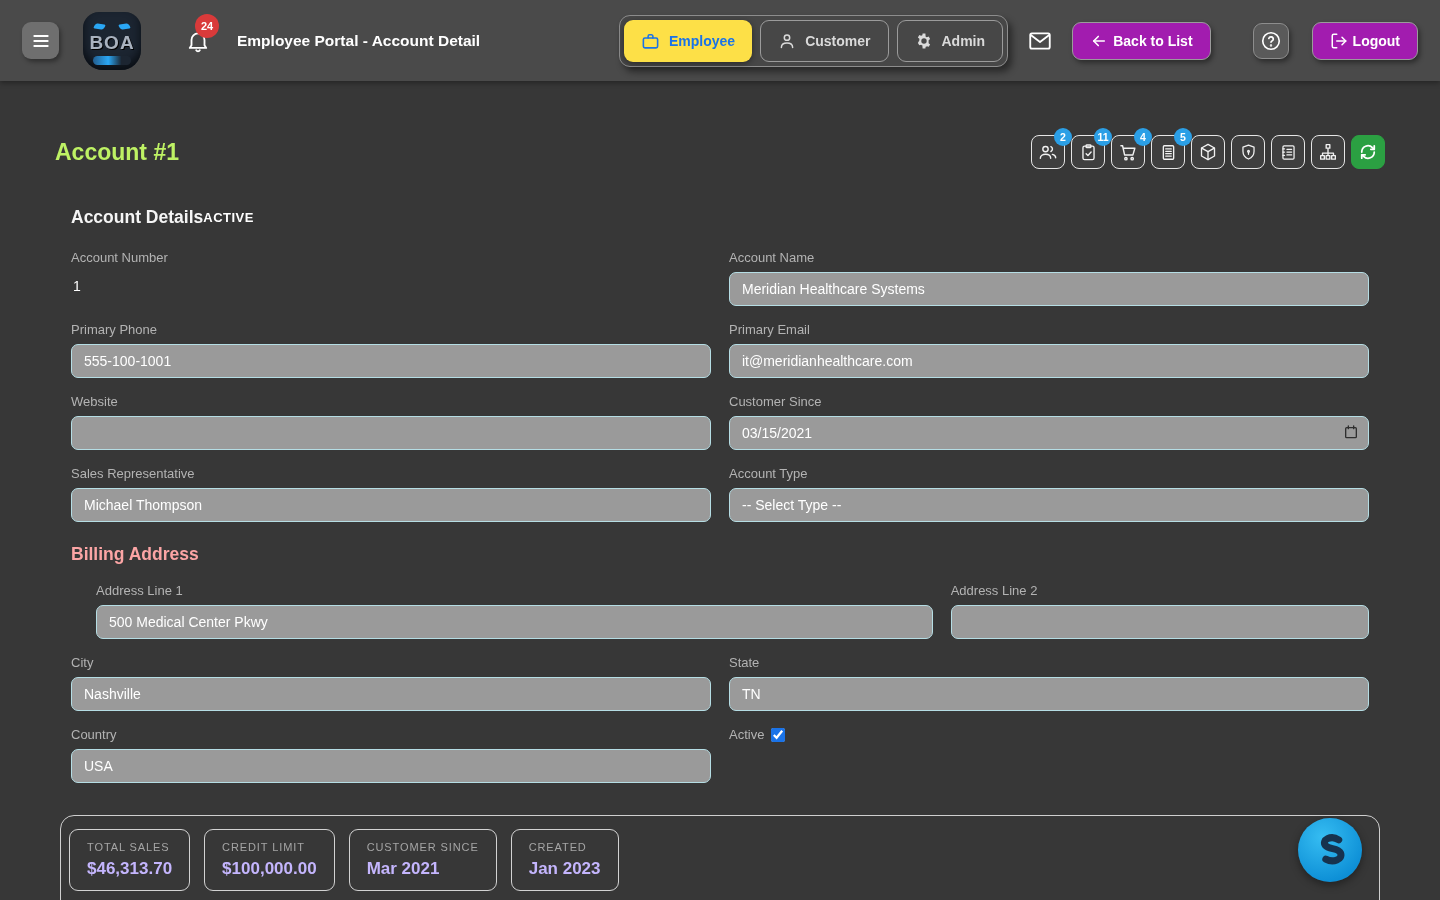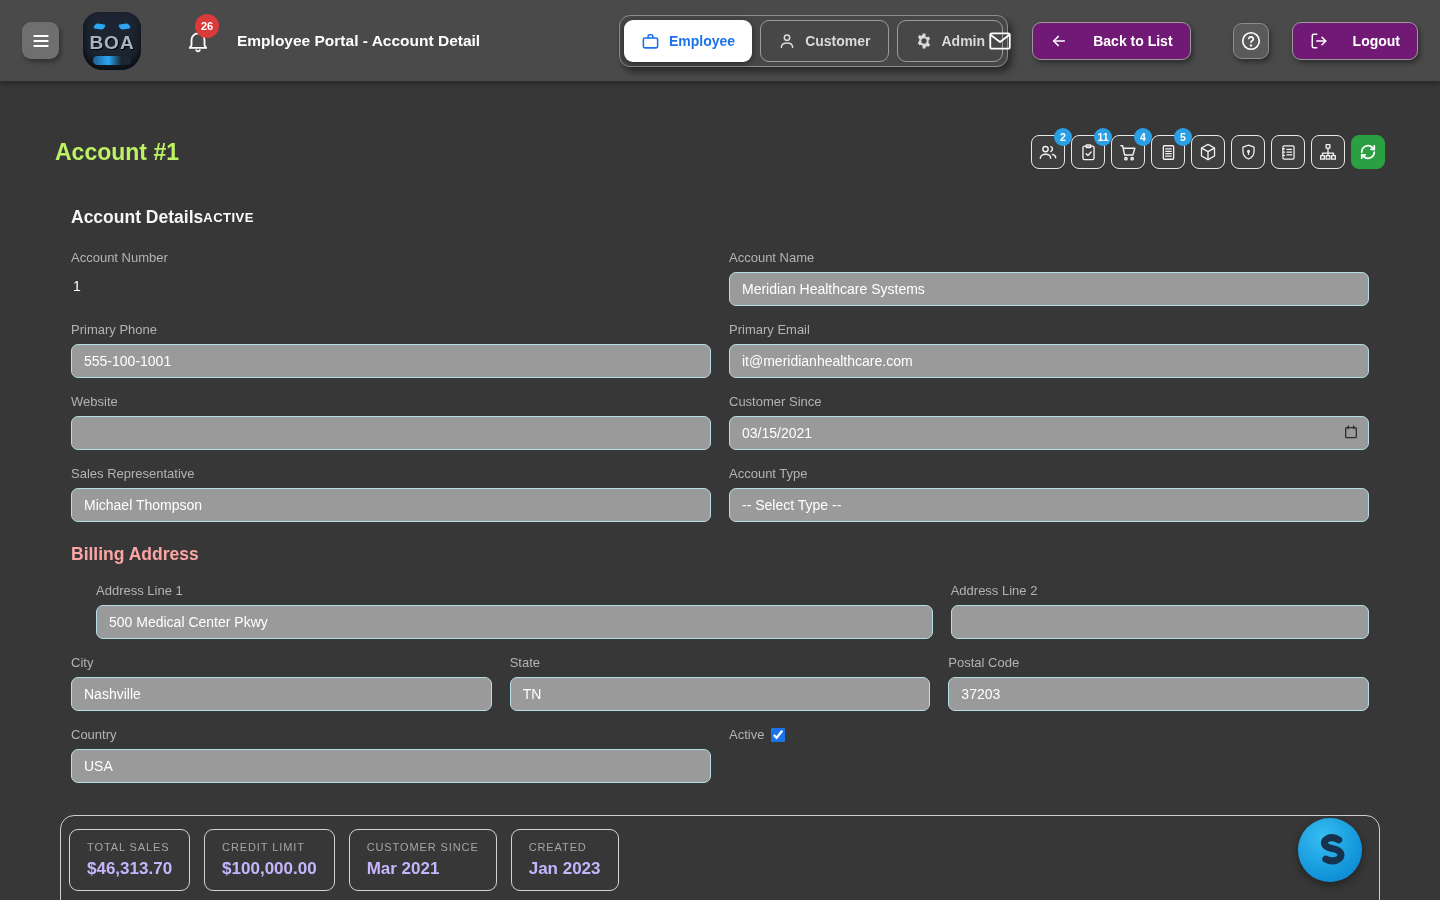--- a/index.html
+++ b/index.html
@@ -56,29 +56,29 @@
     position:absolute; left:619px; top:15px;
     display:flex; gap:8px; padding:4px; background:#474747;
     border:1px solid #8d8d8d; border-radius:11px;
     box-shadow:4px 5px 7px rgba(0,0,0,.45);
   }
   .tab {
     height:42px; padding:0 17px; border-radius:9px; border:none; cursor:pointer;
     display:flex; align-items:center; gap:9px; font-weight:bold; font-size:14px;
     background:transparent; font-family:inherit;
   }
-  .tab.active { background:#ffffff; color:#1a73e8; box-shadow:0 2px 6px rgba(0,0,0,.4); }
+  .tab.active { background:#fde047; color:#1a73e8; box-shadow:0 2px 6px rgba(0,0,0,.4); }
   .tab.inactive { border:1px solid #9b9b9b; color:#dadada; }
 
   .nav-right { position:absolute; right:22px; top:0; height:81px; display:flex; align-items:center; }
   .mail-btn { background:none; border:none; color:#fff; cursor:pointer; padding:0; }
   .nav-btn {
-    height:38px; border:1px solid #9b9b9b; border-radius:9px; background:#701a75;
+    height:38px; border:1px solid #9b9b9b; border-radius:9px; background:#a21caf;
     color:#fff; font-weight:bold; font-size:14px; font-family:inherit;
-    display:flex; align-items:center; gap:25px; padding:0 17px; cursor:pointer;
+    display:flex; align-items:center; gap:5px; padding:0 17px; cursor:pointer;
     box-shadow:2px 3px 5px rgba(0,0,0,.4);
   }
   .help-btn {
     width:36px; height:36px; border:1px solid #8d8d8d; border-radius:9px;
     background:#5a5a5a; color:#fff; display:flex; align-items:center; justify-content:center;
     cursor:pointer; box-shadow:2px 3px 5px rgba(0,0,0,.4);
   }
   .gap19 { width:19px; } .gap42 { width:42px; } .gap23 { width:23px; }
 
   
@@ -164,21 +164,21 @@
     <span class="tail"></span>
   </div>
 
   <div class="bell-wrap">
     <span>
       <svg width="26" height="26" viewBox="0 0 24 24" fill="none" stroke="#fff" stroke-width="1.7" stroke-linecap="round" stroke-linejoin="round">
         <path d="M6 16v-5a6 6 0 0 1 12 0v5l1.6 2.4H4.4L6 16z"></path>
         <path d="M10.3 20.5a1.9 1.9 0 0 0 3.4 0"></path>
       </svg>
     </span>
-    <span class="notif-badge">26</span>
+    <span class="notif-badge">24</span>
   </div>
 
   <div class="nav-title">Employee Portal - Account Detail</div>
 
   <nav class="tab-group">
     <button class="tab active">
       <span>
         <svg width="19" height="19" viewBox="0 0 24 24" fill="none" stroke="#1a73e8" stroke-width="2" stroke-linecap="round" stroke-linejoin="round">
           <rect x="3" y="7.5" width="18" height="12.5" rx="2"></rect>
             <path d="M9 7.5V5.4A1.9 1.9 0 0 1 10.9 3.5h2.2A1.9 1.9 0 0 1 15 5.4v2.1"></path>
@@ -420,24 +420,20 @@
 
     <div class="form-row">
       <div class="field">
         <label class="flabel">City</label>
         <input class="finput" type="text" value="Nashville" style="">
       </div>
       <div class="field">
         <label class="flabel">State</label>
         <input class="finput" type="text" value="TN" style="">
       </div>
-      <div class="field">
-        <label class="flabel">Postal Code</label>
-        <input class="finput" type="text" value="37203" style="">
-      </div>
     </div>
 
     <div class="form-row">
       <div class="field">
         <label class="flabel">Country</label>
         <input class="finput" type="text" value="USA" style="">
       </div>
       <div class="field">
         <div class="inline-check">
           <label class="flabel">Active</label>

